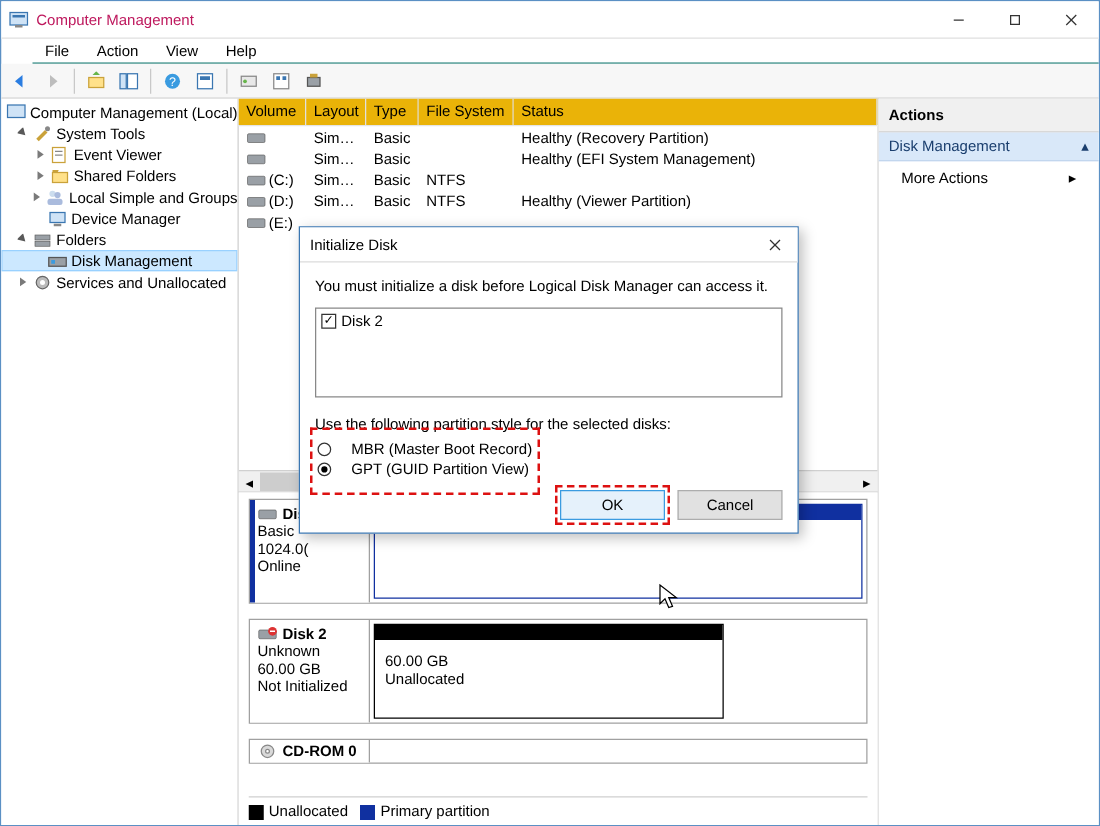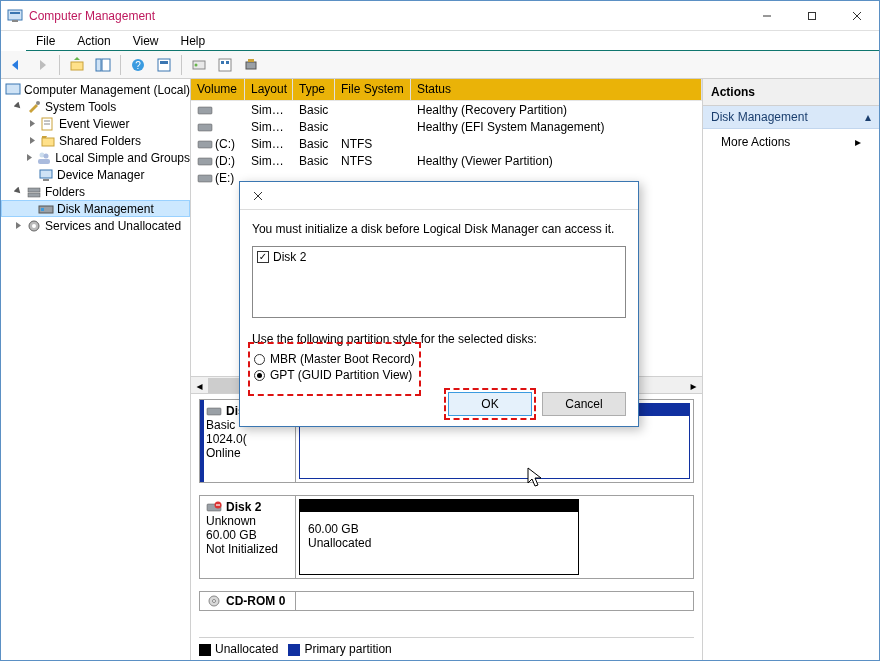--- a/index.html
+++ b/index.html
@@ -116,21 +116,21 @@
   .dlg-title{height:28px;background:#fff;display:flex;align-items:center;padding:0 8px;border-bottom:1px solid #dcdcdc}
   .dlg-title .t{flex:1}
   .dlg-close{width:20px;height:20px;display:flex;align-items:center;justify-content:center}
   .dlg-body{padding:12px 12px 10px 12px}
   .dlg-body p{margin:0 0 10px 0}
   .disk-select{border:1px solid #888; height:72px; padding:2px 4px; margin:4px 0 14px 0; overflow:auto}
   .chk-row{display:flex;align-items:center;gap:4px;height:16px}
   .chk{width:12px;height:12px;border:1px solid #333;display:inline-flex;align-items:center;justify-content:center}
   .chk.checked::after{content:"✓";font-size:10px;line-height:10px}
   .radio-group{margin:4px 0 8px 0}
-  .radio-row{display:flex;align-items:center;gap:5px;height:16px}
+  .radio-row{display:flex;align-items:center;gap:16px;height:16px}
   .radio{width:11px;height:11px;border:1px solid #333;border-radius:50%;display:inline-flex;align-items:center;justify-content:center}
   .radio.sel::after{content:"";width:5px;height:5px;border-radius:50%;background:#000}
   .dashed-highlight{outline:2px dashed #d11;outline-offset:2px;padding:1px 2px;display:inline-block}
   .dlg-note{margin:4px 0 12px 0}
   .dlg-buttons{display:flex;justify-content:flex-end;gap:10px}
   .win-button{min-width:84px;height:24px;border:1px solid #adadad;background:#e1e1e1;text-align:center;line-height:22px}
   .win-button.primary{outline:2px dashed #d11;outline-offset:2px;background:#e5f1fb;border-color:#3a9be0}
   .cursor-img{position:absolute;left:526px;top:466px;z-index:60}
   
   .ic-disk{fill:#9aa0a6;stroke:#555;stroke-width:.5}
@@ -478,20 +478,21 @@
     </div>
     <div class="action-item">
       <span>More Actions</span>
       <span>▸</span>
     </div>
   </div>
 </div>
 
 <div class="dialog">
   <div class="dlg-title">
+    <span class="t">Initialize Disk</span>
     <div class="dlg-close">
       <svg viewBox="0 0 10 10" width="10" height="10">
           <line x1="1" y1="1" x2="9" y2="9" stroke="#333"></line>
           <line x1="9" y1="1" x2="1" y2="9" stroke="#333"></line>
         </svg>
     </div>
   </div>
   <div class="dlg-body">
     <p>You must initialize a disk before Logical Disk Manager can access it.</p>
     <div class="disk-select">

